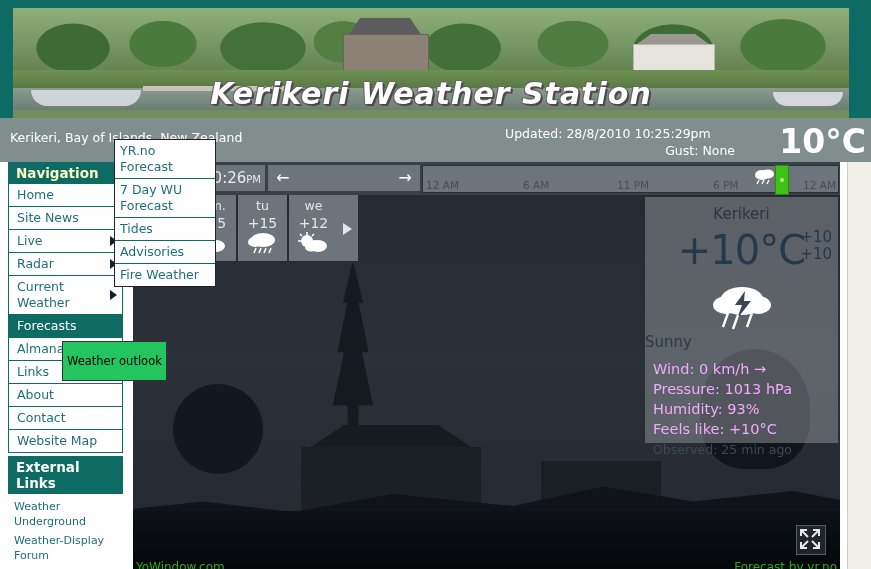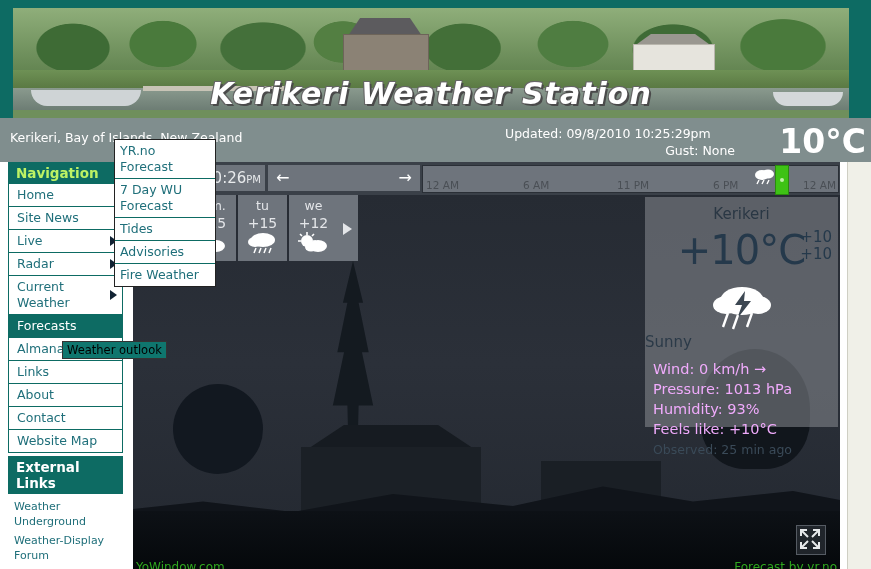--- a/index.html
+++ b/index.html
@@ -50,38 +50,38 @@
 
   
   .infobar{position:absolute;left:0;top:118px;width:871px;height:44px;background:#808e8e;}
   .infobar .loc{position:absolute;left:10px;top:12px;color:#ffffff;font-size:12.5px;}
   .infobar .upd{position:absolute;left:505px;top:8px;color:#ffffff;font-size:12.5px;white-space:nowrap;}
   .infobar .gust{position:absolute;left:505px;top:25px;width:230px;text-align:right;color:#ffffff;font-size:12.5px;}
   .infobar .bigtemp{position:absolute;right:5px;top:6px;color:#ffffff;font-size:33px;font-weight:bold;line-height:36px;}
 
   
   .sidebar{position:absolute;left:8px;top:162px;width:115px;}
-  .nav-head{background:#0d6b63;color:#bef264;font-weight:bold;font-size:13.5px;padding:3px 0 3px 8px;}
+  .nav-head{background:#0d6b63;color:#fef9c3;font-weight:bold;font-size:13.5px;padding:3px 0 3px 8px;}
   .nav-list{border:1px solid #0d6b63;border-top:none;background:#ffffff;}
   .nav-item{position:relative;border-bottom:1px solid #0d6b63;color:#1f6f7a;font-size:12.5px;
             padding:3px 14px 3px 8px;background:#ffffff;cursor:pointer;line-height:16px;}
   .nav-item:last-child{border-bottom:none;}
   .nav-item.sel{background:#0d6b63;color:#ffffff;}
   .arrow{position:absolute;right:5px;top:50%;transform:translateY(-50%);
          width:0;height:0;border-left:7px solid #123; border-top:5px solid transparent;border-bottom:5px solid transparent;}
   .ext-head{margin-top:3px;background:#0d6b63;color:#ffffff;font-weight:bold;font-size:13.5px;padding:3px 0 3px 8px;}
   .ext-list{background:#ffffff;padding:3px 0 0 2px;}
   .ext-item{color:#1f6f7a;font-size:11px;padding:2px 4px;line-height:15px;cursor:pointer;}
 
   
   .submenu{position:absolute;left:114px;top:139px;width:100px;border:1px solid #222;background:#fff;z-index:40;}
   .sub-item{border-bottom:1px solid #0d6b63;color:#1f6f7a;font-size:12.5px;padding:3px 5px;line-height:16px;cursor:pointer;}
   .sub-item:last-child{border-bottom:none;}
-  .tooltip{position:absolute;left:62px;top:341px;background:#0f766e;border:1px solid #333;
-           font-size:11.5px;color:#000;padding:1px 4px;z-index:60;white-space:nowrap;}
+  .tooltip{position:absolute;left:62px;top:341px;background:#22c55e;border:1px solid #333;
+           font-size:11.5px;color:#000;padding:12px 4px;z-index:60;white-space:nowrap;}
 
   
   .widget{position:absolute;left:133px;top:162px;width:707px;height:407px;background:#1f242b;overflow:hidden;}
   .wtop{position:absolute;left:0;top:0;width:707px;height:33px;background:#3a4048;}
   .live{position:absolute;left:3px;top:3px;width:58px;height:26px;background:#2fa81e;color:#fff;
         font-weight:bold;font-size:16px;text-align:center;line-height:26px;border:1px solid #1c7a12;cursor:pointer;}
   .clock{position:absolute;left:66px;top:3px;width:66px;height:26px;background:#6e747c;color:#e8eaec;
          font-size:15px;line-height:26px;text-align:center;}
   .clock .ap{font-size:10px;}
   .datenav{position:absolute;left:135px;top:3px;width:152px;height:26px;background:#6e747c;}
@@ -116,21 +116,21 @@
   .tree3{position:absolute;left:40px;bottom:95px;width:90px;height:90px;background:#121820;border-radius:50%;}
   .house{position:absolute;left:168px;bottom:58px;width:180px;height:64px;background:#1b2026;}
   .houseroof{position:absolute;left:160px;bottom:118px;width:196px;height:26px;background:#161b21;
     clip-path:polygon(6% 100%,26% 0,74% 0,94% 100%);}
   .house2{position:absolute;left:408px;bottom:60px;width:120px;height:48px;background:#1a1f25;}
   .water2{position:absolute;left:0;bottom:0;width:707px;height:58px;background:linear-gradient(#0d1116,#05080b);}
   .dock{position:absolute;left:330px;bottom:52px;width:120px;height:5px;background:#1d2329;}
 
   
   .wpanel{position:absolute;right:2px;top:35px;width:193px;height:226px;background:rgba(136,141,146,0.55);
-          color:#25323f;padding:4px 0 0 0;}
+          color:#25323f;padding:4px 0 16px 0;}
   .wp-city{text-align:center;font-size:15px;color:#2a3744;margin-top:4px;}
   .wp-temp{text-align:center;margin-top:2px;position:relative;height:52px;}
   .wp-temp .big{font-size:40px;color:#25394b;line-height:50px;letter-spacing:-1px;}
   .wp-temp .hilo{position:absolute;right:6px;top:4px;font-size:15px;color:#25394b;line-height:17px;text-align:left;}
   .wp-icon{height:58px;text-align:center;margin-top:2px;}
   .wp-cond{text-align:left;font-size:15px;color:#2b3a48;margin-top:-4px;}
   .wp-rows{margin:8px 0 0 8px;font-size:14.5px;color:#f0abfc;line-height:20px;}
   .wp-rows .lbl{}
   .wp-obs{margin:3px 0 0 8px;font-size:12.5px;color:#3a4a58;}
 
@@ -160,21 +160,21 @@
       <div class="water"></div>
       <div class="jetty"></div>
       <div class="boat"></div>
       <div class="boat2"></div>
       <div class="banner-title">Kerikeri Weather Station</div>
     </div>
   </div>
 
   <div class="infobar">
     <div class="loc">Kerikeri, Bay of Islands, New Zealand</div>
-    <div class="upd">Updated:   09/8/2010   10:25:29pm</div>
+    <div class="upd">Updated:   28/8/2010   10:25:29pm</div>
     <div class="gust">Gust: None</div>
     <div class="bigtemp">10°C</div>
   </div>
 
   <div class="sidebar">
     <div class="nav-head">Navigation</div>
     <div class="nav-list">
       <div class="nav-item">
         <span>Home</span>
       </div>

